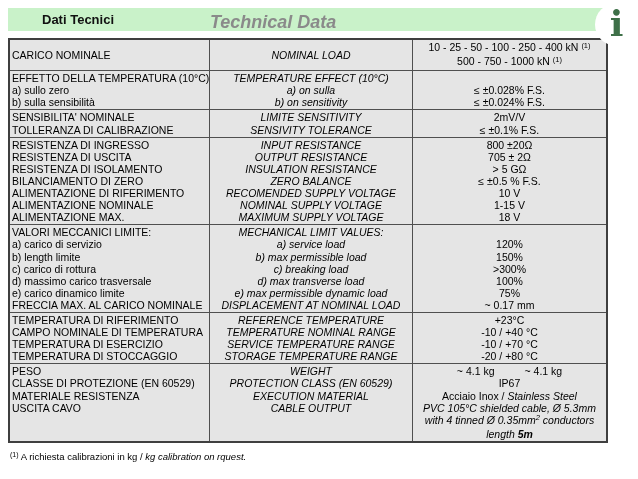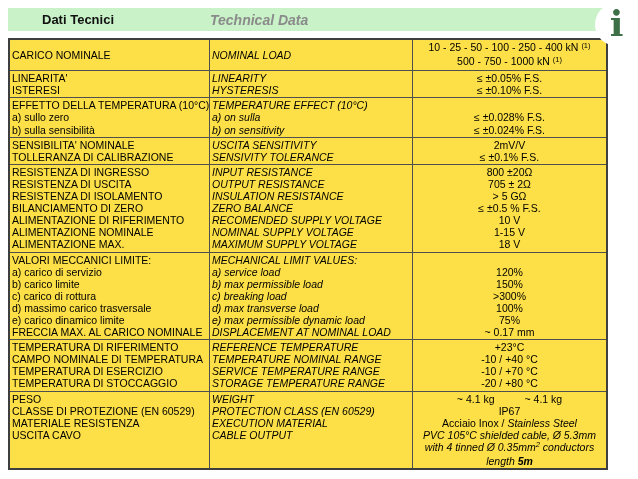--- a/index.html
+++ b/index.html
@@ -1,33 +1,33 @@
 <!DOCTYPE html>
 <html><head>
 <meta charset="utf-8">
 <style>
   html,body{margin:0;padding:0;background:#ffffff;}
   body{font-family:"Liberation Sans",sans-serif;color:#000;}
   .page{position:relative;width:638px;height:479px;background:#fff;overflow:hidden;}
 
   .band{position:relative;margin:8px 0 0 8px;width:622px;height:23px;background:#c9f2c9;}
   .band .t-it{position:absolute;left:34px;top:4px;font-size:13px;font-weight:bold;color:#111;}
-  .band .t-en{position:absolute;left:202px;top:4px;font-size:14px;font-weight:bold;font-style:italic;color:#8a8a8a;}
+  .band .t-en{position:absolute;left:202px;top:4px;font-size:18px;font-weight:bold;font-style:italic;color:#8a8a8a;}
 
   .info{position:absolute;left:595px;top:3px;width:43px;height:43px;background:#ffffff;border-radius:50%;
         display:flex;align-items:center;justify-content:center;z-index:2;}
   .info .glyph{font-family:"DejaVu Serif",serif;font-weight:bold;font-size:36px;line-height:1;
         color:#3e7048;margin-top:-3px;}
 
   table.spec{margin:7px 0 8px 8px;width:590px;border-collapse:collapse;table-layout:fixed;
-        border:2px solid #3f3f3f;background:#fde047;}
+        border:2px solid #3f3f3f;background:#e5e5e5;}
   table.spec td{border:1px solid #4f4f4f;vertical-align:top;font-size:10.5px;line-height:12.1px;
         padding:1px 2px;overflow:hidden;}
   td.c-left{width:195px;padding-left:4px;}
-  td.c-mid{width:198px;padding-left:5px;font-style:italic;}
+  td.c-mid{width:198px;padding-left:5px;font-style:italic;text-align:center;}
   td.c-right{width:189px;text-align:center;}
   tr.vmid td{vertical-align:middle;}
   .line{min-height:12.1px;white-space:nowrap;}
   .sup{font-size:7.5px;position:relative;top:-3.5px;}
   .i{font-style:italic;}
   .b{font-weight:bold;text-align:center;}
   .gap{margin-left:30px;}
 
   .footnote{margin:4px 0 0 10px;font-size:9.5px;white-space:nowrap;}
   .footnote .sup{font-size:7px;top:-3px;}
@@ -55,34 +55,20 @@
           <td class="c-mid">
             <div class="line">NOMINAL LOAD</div>
           </td>
           <td class="c-right">
             <div class="line"><span>10 - 25 - 50 - 100 - 250 - 400 kN </span><span class="sup">(1)</span></div>
             <div class="line"><span>500 - 750 - 1000 kN </span><span class="sup">(1)</span></div>
           </td>
         </tr>
         <tr>
           <td class="c-left">
-            <div class="line">LINEARITA'</div>
-            <div class="line">ISTERESI</div>
-          </td>
-          <td class="c-mid">
-            <div class="line">LINEARITY</div>
-            <div class="line">HYSTERESIS</div>
-          </td>
-          <td class="c-right">
-            <div class="line">≤ ±0.05% F.S.</div>
-            <div class="line">≤ ±0.10% F.S.</div>
-          </td>
-        </tr>
-        <tr>
-          <td class="c-left">
             <div class="line">EFFETTO DELLA TEMPERATURA (10°C)</div>
             <div class="line">a) sullo zero</div>
             <div class="line">b) sulla sensibilità</div>
           </td>
           <td class="c-mid">
             <div class="line">TEMPERATURE EFFECT (10°C)</div>
             <div class="line">a) on sulla</div>
             <div class="line">b) on sensitivity</div>
           </td>
           <td class="c-right">
@@ -90,21 +76,21 @@
             <div class="line">≤ ±0.028% F.S.</div>
             <div class="line">≤ ±0.024% F.S.</div>
           </td>
         </tr>
         <tr>
           <td class="c-left">
             <div class="line">SENSIBILITA' NOMINALE</div>
             <div class="line">TOLLERANZA DI CALIBRAZIONE</div>
           </td>
           <td class="c-mid">
-            <div class="line">USCITA SENSITIVITY</div>
+            <div class="line">LIMITE SENSITIVITY</div>
             <div class="line">SENSIVITY TOLERANCE</div>
           </td>
           <td class="c-right">
             <div class="line">2mV/V</div>
             <div class="line">≤ ±0.1% F.S.</div>
           </td>
         </tr>
         <tr>
           <td class="c-left">
             <div class="line">RESISTENZA DI INGRESSO</div>
@@ -131,21 +117,21 @@
             <div class="line">≤ ±0.5 % F.S.</div>
             <div class="line">10 V</div>
             <div class="line">1-15 V</div>
             <div class="line">18 V</div>
           </td>
         </tr>
         <tr>
           <td class="c-left">
             <div class="line">VALORI MECCANICI LIMITE:</div>
             <div class="line">a) carico di servizio</div>
-            <div class="line">b) carico limite</div>
+            <div class="line">b) length limite</div>
             <div class="line">c) carico di rottura</div>
             <div class="line">d) massimo carico trasversale</div>
             <div class="line">e) carico dinamico  limite</div>
             <div class="line">FRECCIA MAX. AL CARICO NOMINALE</div>
           </td>
           <td class="c-mid">
             <div class="line">MECHANICAL LIMIT VALUES:</div>
             <div class="line">a) service load</div>
             <div class="line">b) max permissible load</div>
             <div class="line">c) breaking load</div>

